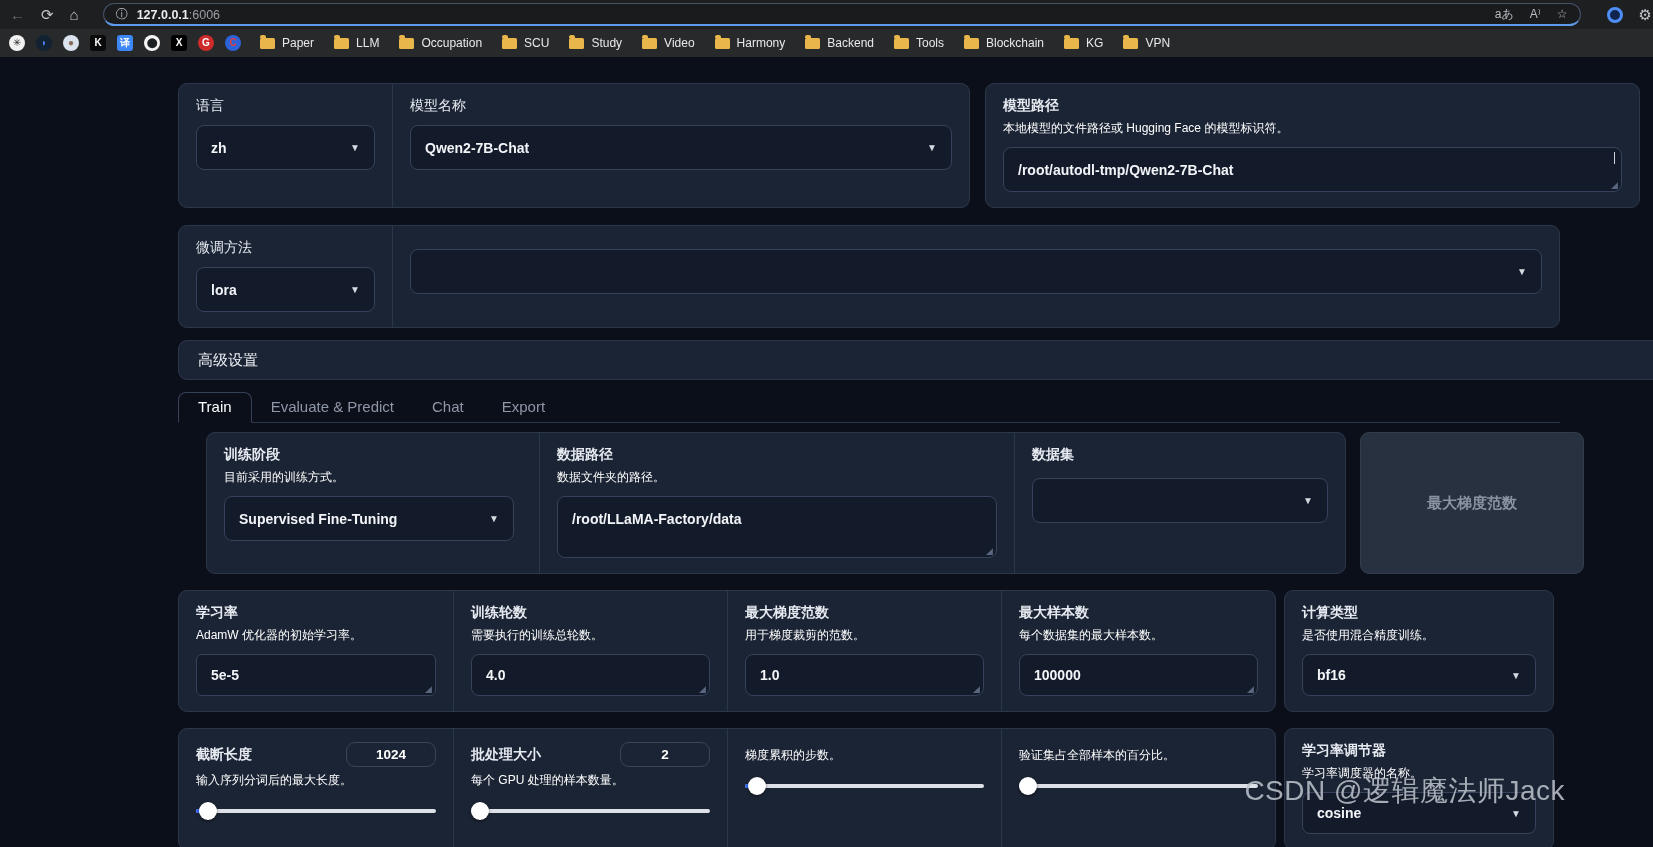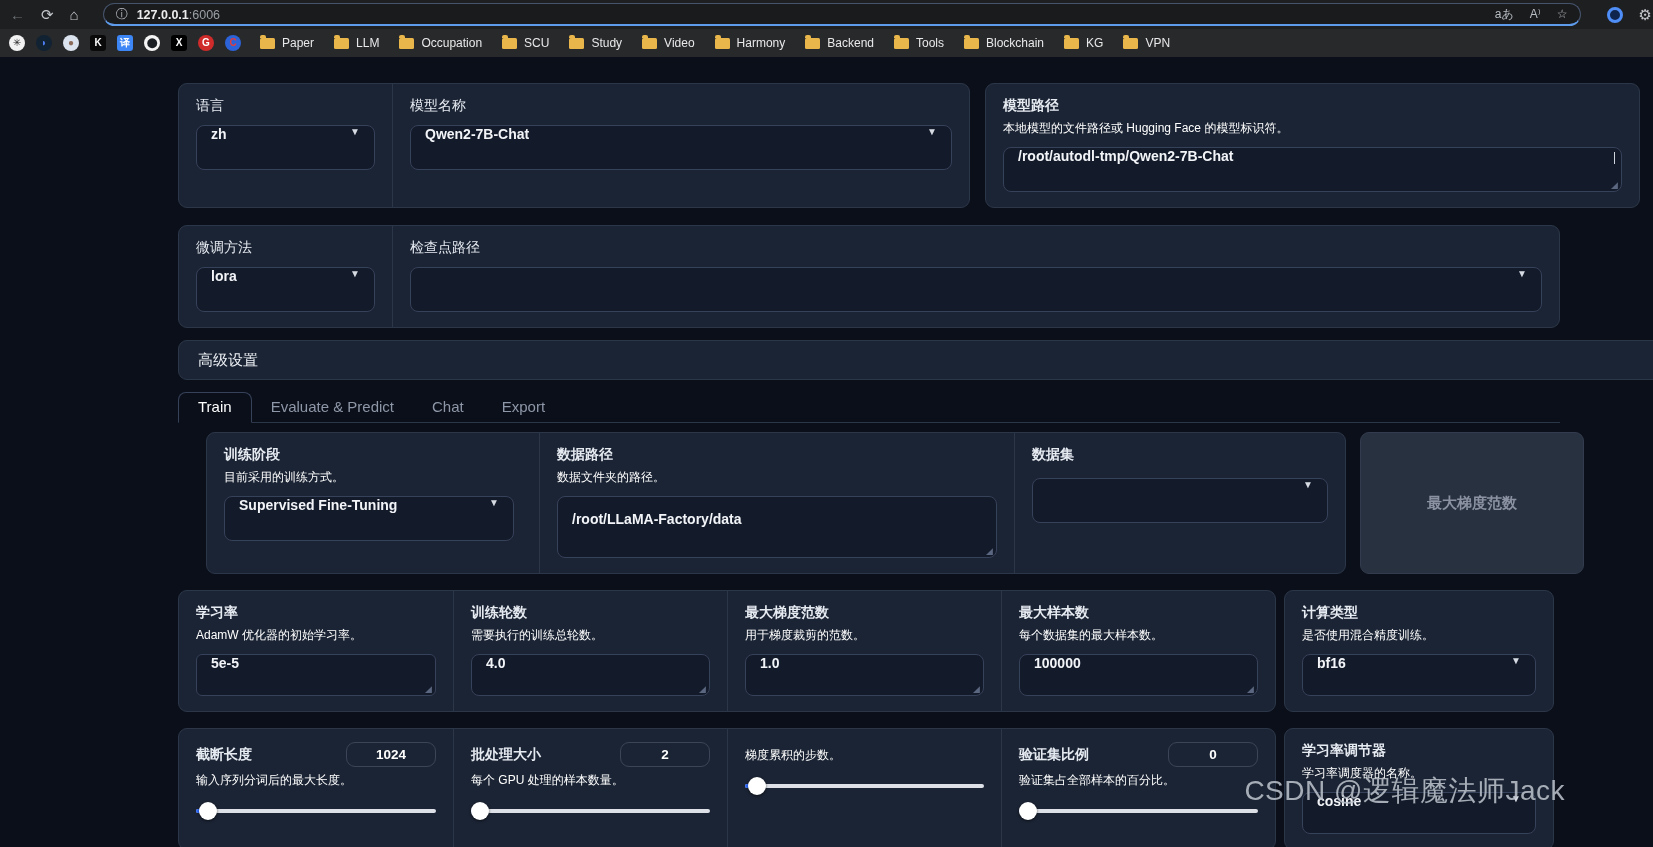--- a/index.html
+++ b/index.html
@@ -35,21 +35,21 @@
   .content { padding:26px 0 0 178px; }
   .panel { background:#1b2434; border:1px solid #2b3749; border-radius:9px; }
   .row { display:flex; }
   .col { padding:13px 17px 15px 17px; }
   .col + .col { border-left:1px solid #2b3749; }
   .f-label { color:#e6eaf1; font-size:14px; font-weight:500; }
   .f-label.bold { font-weight:700; }
   .f-info { color:#ffffff; font-size:12px; margin-top:5px; }
   .dd, .tx {
     background:#131b2a; border:1px solid #36415a; border-radius:8px;
-    height:45px; display:flex; justify-content:space-between;
+    height:45px; display:flex; align-items:center; justify-content:space-between;
     padding:0 14px; color:#f2f4f8; font-size:14px; font-weight:700; margin-top:10px; position:relative;
   }
   .dd .arrow { color:#d6dae2; font-size:10px; }
   .rz { position:absolute; right:3px; bottom:1px; color:#5b6680; font-size:9px; }
   .caret-line { position:absolute; right:6px; top:4px; width:1px; height:12px; background:#cfd4dd; }
   
   .accordion {
     background:#1b2434; border:1px solid #2b3749; border-radius:9px;
     height:40px; display:flex; align-items:center; justify-content:space-between;
     padding:0 19px; color:#eef1f6; font-size:15px; font-weight:500; width:1643px;
@@ -199,21 +199,20 @@
 
   <div class="panel row" style="width:1382px; margin-top:17px;">
     <div class="col" style="width:213px;">
       <div class="f-label">微调方法</div>
       <div class="dd">
         <span>lora</span>
         <span class="arrow">▼</span>
       </div>
     </div>
     <div class="col" style="flex:1;">
-      <div class="f-label">检查点路径</div>
       <div class="dd">
         <span></span>
         <span class="arrow">▼</span>
       </div>
     </div>
   </div>
 
   <div class="accordion" style="margin-top:12px;">
     <span>高级设置</span>
     <span class="acc-arrow">◀</span>
@@ -330,24 +329,20 @@
       </div>
       <div class="col" style="width:274px;">
         <div class="f-info">梯度累积的步数。</div>
         <div class="slider">
           <div class="slider-track"></div>
             <div class="slider-fill" style="width: 5%;"></div>
           <div class="slider-handle" style="left: max(0px, 5% - 9px);"></div>
         </div>
       </div>
       <div class="col" style="flex:1;">
-        <div class="num-head">
-          <span class="f-label bold">验证集比例</span>
-          <span class="num-box">0</span>
-        </div>
         <div class="f-info">验证集占全部样本的百分比。</div>
         <div class="slider">
           <div class="slider-track"></div>
             <div class="slider-fill" style="width: 2%;"></div>
           <div class="slider-handle" style="left: max(0px, 2% - 9px);"></div>
         </div>
       </div>
     </div>
     <div class="panel" style="width:270px;">
       <div class="col">

